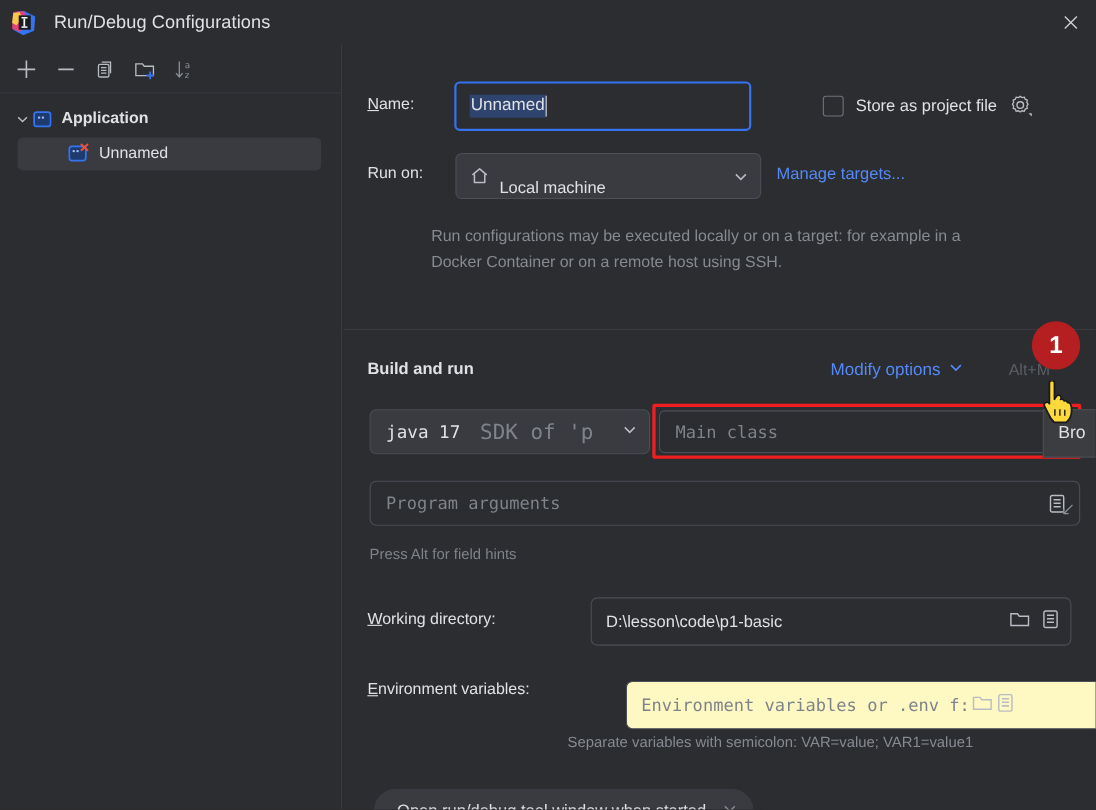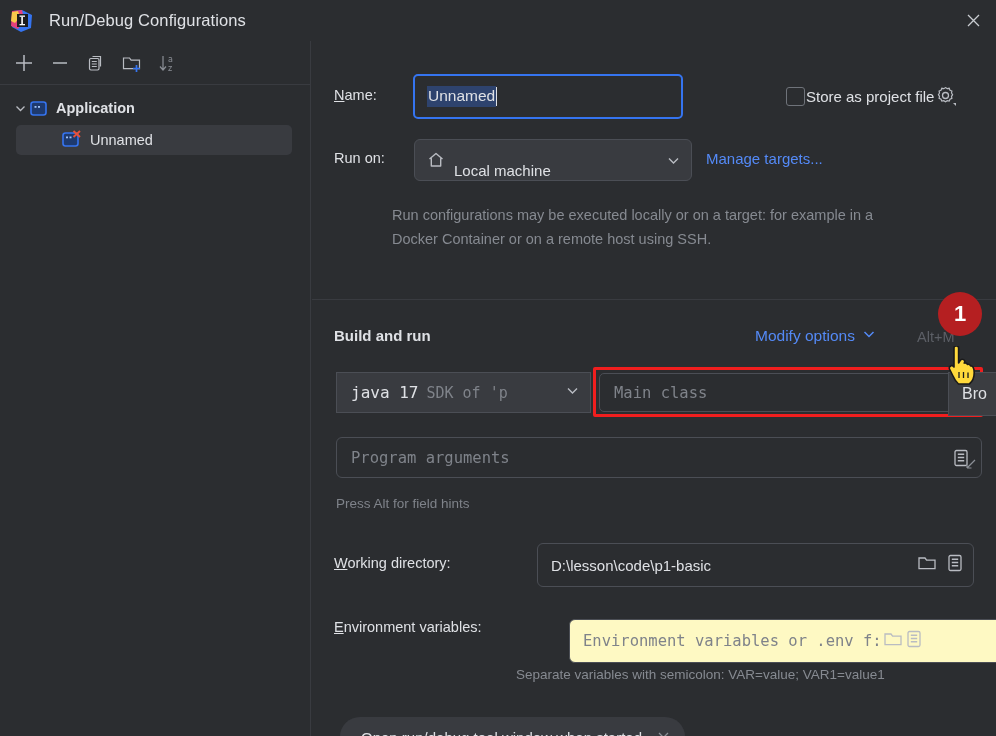--- a/index.html
+++ b/index.html
@@ -77,21 +77,21 @@
   .name-input {
     position: absolute; left: 79px; top: 0; width: 270px; height: 45px;
     background: #2b2d30; border: 2px solid #3574f0; border-radius: 5px;
     display: flex; align-items: center; padding: 0 12px;
   }
   .name-input .selected-text {
     background: #2e436e; color: #dfe1e5; font-size: 15.5px; padding: 1px 1px 2px 1px;
   }
   .caret { width: 1px; height: 19px; background: #dfe1e5; margin-left: 0px; }
 
-  .store-wrap { position: absolute; left: 414px; top: 11px; display: flex; align-items: center; gap: 1px; margin-left: 38px;}
+  .store-wrap { position: absolute; left: 414px; top: 11px; display: flex; align-items: center; gap: 11px;}
   .cb {
     width: 19px; height: 19px; border: 1px solid #6f737a; border-radius: 3px; background: #2b2d30;
   }
   .store-label { font-size: 15px; color: #dfe1e5; }
   .gear { width: 22px; height: 22px; display:flex; align-items:center; }
 
   
   .runon-row { position: absolute; left: 22px; top: 98px; width: 640px; height: 42px; }
   .runon-label { position: absolute; left: 0; top: 11px; }
   .combo {
@@ -122,26 +122,26 @@
     position: absolute; left: 443px; top: 286px; color: #548af7; font-size: 15.5px; cursor: default;
     display: flex; align-items: center; gap: 7px;
   }
   .alt-hint {
     position: absolute; left: 605px; top: 288px; font-size: 14.5px; color: #5c5f66;
   }
 
   
   .jdk-combo {
     position: absolute; left: 24px; top: 331px; width: 255px; height: 41px;
-    background: #393b40; border: 1px solid #4b4e55; border-radius: 0;
+    background: #393b40; border: 1px solid #4b4e55; border-radius: 6px;
     display: flex; align-items: center; padding: 0 10px 0 14px; overflow: hidden;
     font-family: "DejaVu Sans Mono", monospace;
   }
   .jdk-combo .jdk-main { font-size: 16px; color: #dfe1e5; white-space: nowrap; }
-  .jdk-combo .jdk-sub { font-size: 15px; color: #7f838a; margin-left: 8px; white-space: nowrap; }
+  .jdk-combo .jdk-sub { font-size: 19px; color: #7f838a; margin-left: 18px; white-space: nowrap; }
   .jdk-combo .cchev { margin-left: auto; padding-left: 6px; }
 
   .mainclass-wrap {
     position: absolute; left: 281px; top: 326px; width: 390px; height: 50px;
     border: 3px solid #f01e1e; border-radius: 2px;
   }
   .mainclass-field {
     position: absolute; left: 3px; top: 3px; width: 381px; height: 39px;
     background: #2b2d30; border: 1px solid #4b4e55; border-radius: 5px;
     display: flex; align-items: center; padding: 0 8px 0 14px;

